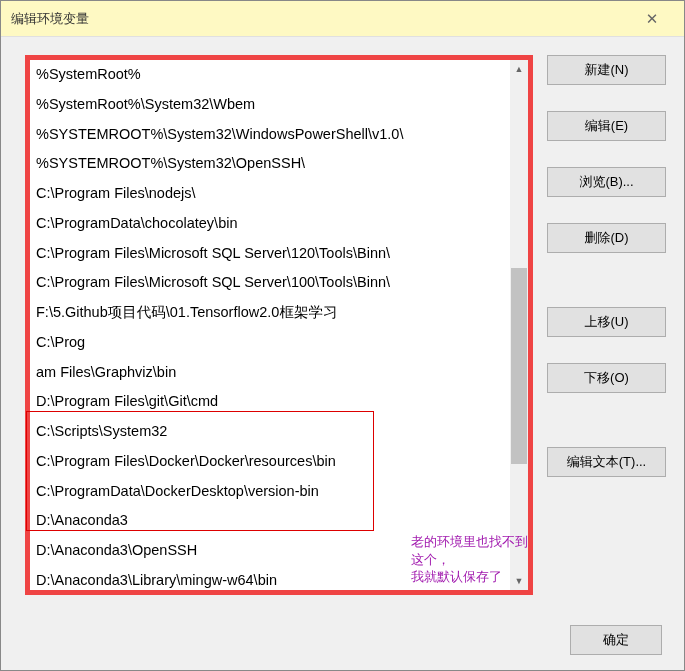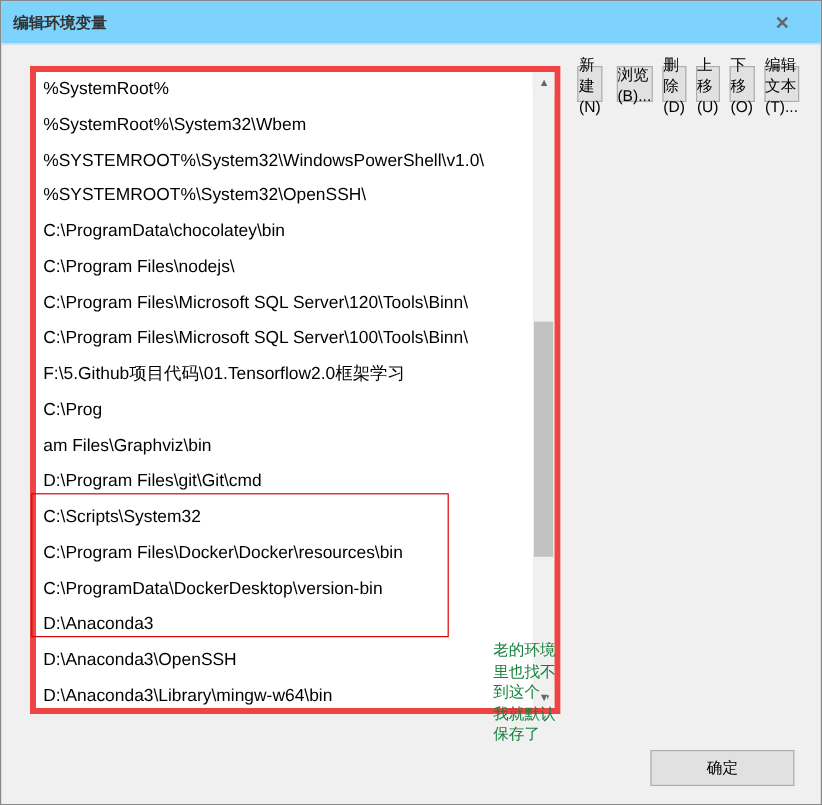--- a/index.html
+++ b/index.html
@@ -1,55 +1,55 @@
 <!DOCTYPE html>
 <html><head>
   <meta charset="utf-8">
   <style>
     * { box-sizing: border-box; margin: 0; padding: 0; }
     body { font-family: "Microsoft YaHei", "Segoe UI", sans-serif; font-size: 13px; background: #f0f0f0; width: 685px; height: 671px; overflow: hidden; }
     .window { width: 685px; height: 671px; background: #f0f0f0; border: 0.5px solid #888; display: flex; flex-direction: column; }
-    .titlebar { height: 36px; background: #7dd3fc; display: flex; align-items: center; padding: 0 10px; border-bottom: 1px solid #e0e0e0; font-weight: bold; }
+    .titlebar { height: 36px; background: #fef9c3; display: flex; align-items: center; padding: 0 10px; border-bottom: 1px solid #e0e0e0; }
     .titlebar .title { flex: 1; color: #333; font-size: 13px; }
     .titlebar .close { width: 44px; height: 36px; display: flex; align-items: center; justify-content: center; color: #666; font-size: 15px; cursor: default; }
     .content { flex: 1; display: flex; padding: 18px 18px 10px 24px; gap: 14px; }
     .list-wrap { position: relative; width: 508px; height: 540px; }
     .list { border: 5px solid #ef4444; background: #fff; width: 100%; height: 100%; overflow: hidden; position: relative; }
     .list-inner { position: absolute; top: 0; left: 0; right: 18px; bottom: 0; overflow: hidden; }
     .row { padding: 4px 6px; font-size: 14.5px; color: #000; white-space: nowrap; line-height: 1.5; }
     .redbox { position: absolute; border: 1px solid #d00; pointer-events: none; left: 1px; width: 348px; top: 356px; height: 120px; }
-    .annot { position: absolute; color: #15803d; font-size: 13px; left: 386px; top: 478px; line-height: 1.35; }
+    .annot { position: absolute; color: #a21caf; font-size: 13px; left: 386px; top: 478px; line-height: 1.35; }
     .scrollbar { position: absolute; top: 0; right: 0; bottom: 0; width: 18px; background: #f0f0f0; }
     .s-arrow { height: 18px; background: #f0f0f0; display:flex; align-items:center; justify-content:center; color:#666; font-size:9px; }
     .s-thumb { position: absolute; left: 1px; right: 1px; top: 208px; height: 196px; background: #c2c2c2; }
-    .buttons { flex: 1; display: flex; flex-direction: row; gap: 4px; }
+    .buttons { flex: 1; display: flex; flex-direction: column; gap: 4px; }
     .btn { height: 30px; background: #e1e1e1; border: 1px solid #adadad; font-size: 13px; color: #000; cursor: default; display:flex; align-items:center; justify-content:center; }
     .spacer-s { height: 18px; }
     .spacer-m { height: 46px; }
     .footer { height: 60px; display: flex; align-items: center; justify-content: flex-end; padding: 0 22px; gap: 12px; }
-    .footer .btn { width: 120px; height: 30px; }
+    .footer .btn { width: 92px; height: 30px; }
   </style>
 </head>
 <body>
 
 <div class="window">
   <div class="titlebar">
     <div class="title">编辑环境变量</div>
     <div class="close">✕</div>
   </div>
   <div class="content">
     <div class="list-wrap">
       <div class="list">
         <div class="list-inner" id="list-inner">
             <div class="row">%SystemRoot%</div>
             <div class="row">%SystemRoot%\System32\Wbem</div>
             <div class="row">%SYSTEMROOT%\System32\WindowsPowerShell\v1.0\</div>
             <div class="row">%SYSTEMROOT%\System32\OpenSSH\</div>
+            <div class="row">C:\Program Files\nodejs\</div>
             <div class="row">C:\ProgramData\chocolatey\bin</div>
-            <div class="row">C:\Program Files\nodejs\</div>
             <div class="row">C:\Program Files\Microsoft SQL Server\120\Tools\Binn\</div>
             <div class="row">C:\Program Files\Microsoft SQL Server\100\Tools\Binn\</div>
             <div class="row">F:\5.Github项目代码\01.Tensorflow2.0框架学习</div>
             <div class="row">C:\Prog</div>
             <div class="row">am Files\Graphviz\bin</div>
             <div class="row">D:\Program Files\git\Git\cmd</div>
             <div class="row">C:\Scripts\System32</div>
             <div class="row">C:\Program Files\Docker\Docker\resources\bin</div>
             <div class="row">C:\ProgramData\DockerDesktop\version-bin</div>
             <div class="row">D:\Anaconda3</div>
@@ -61,20 +61,21 @@
           <div class="s-thumb"></div>
           <div class="s-arrow" style="position:absolute;bottom:0;left:0;right:0">▼</div>
         </div>
       </div>
       <div class="redbox"></div>
       <div class="annot" id="annot">老的环境里也找不到这个，<br>我就默认保存了</div>
     </div>
     <div class="buttons">
       <div class="btn">新建(N)</div>
       <div class="spacer-s"></div>
+      <div class="btn">编辑(E)</div>
       <div class="spacer-s"></div>
       <div class="btn">浏览(B)...</div>
       <div class="spacer-s"></div>
       <div class="btn">删除(D)</div>
       <div class="spacer-m"></div>
       <div class="btn">上移(U)</div>
       <div class="spacer-s"></div>
       <div class="btn">下移(O)</div>
       <div class="spacer-m"></div>
       <div class="btn">编辑文本(T)...</div>

